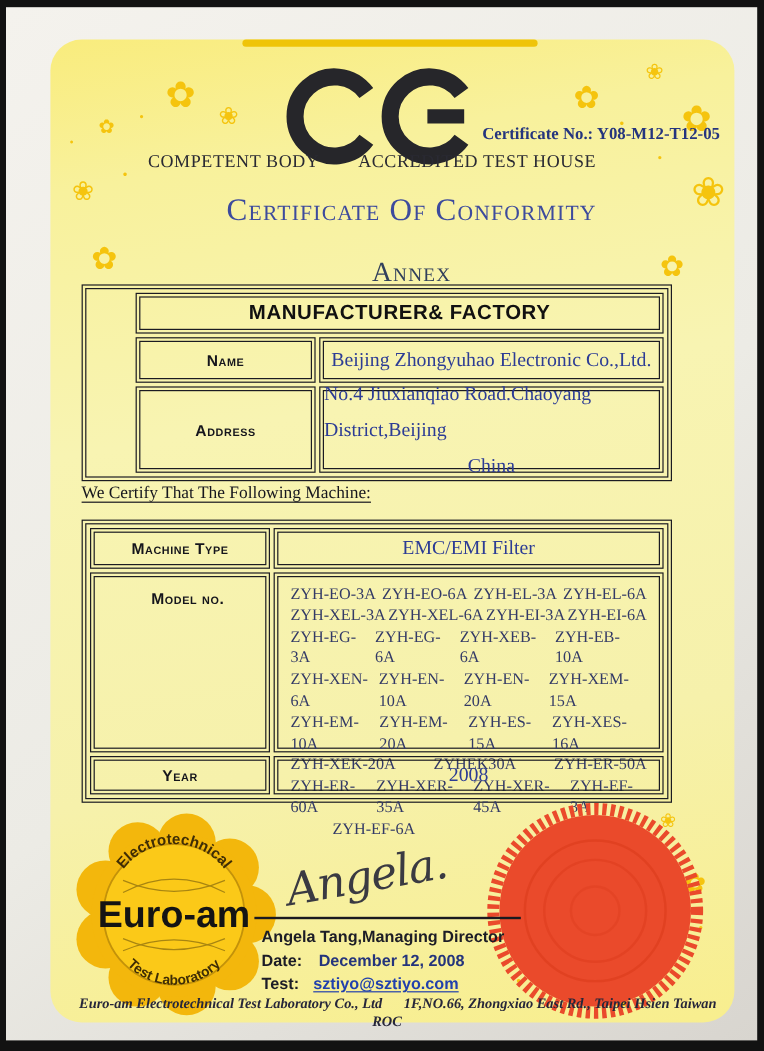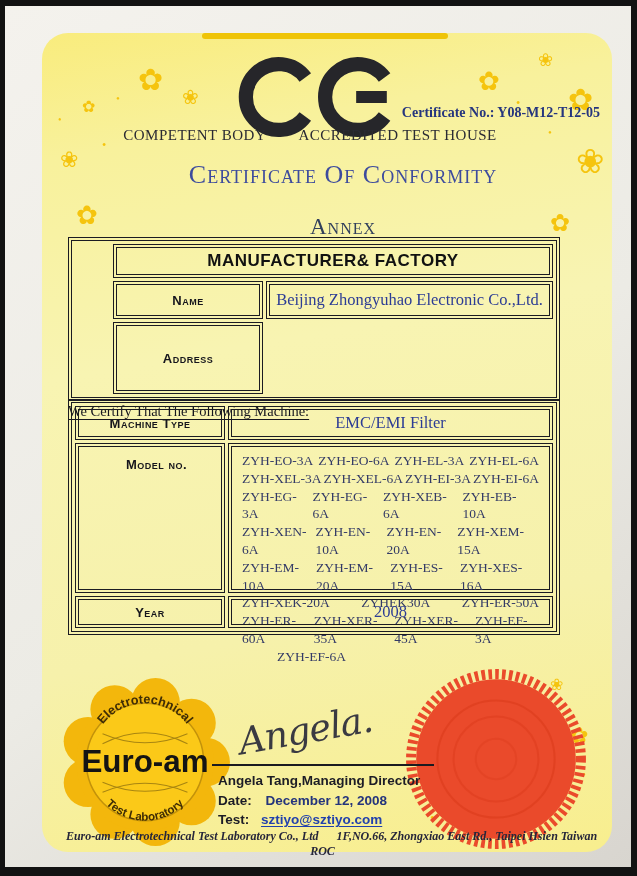--- a/index.html
+++ b/index.html
@@ -20,21 +20,21 @@
     font-size:15px;color:#2a2a33;letter-spacing:.5px;}
   .bodyline span{margin:0 14px;}
   .title1{position:absolute;left:0;top:127px;width:100%;text-align:center;
     font-variant:small-caps;font-size:26px;letter-spacing:1px;color:#3d4b9d;margin-left:16px;}
   .title2{position:absolute;left:16px;top:161px;width:100%;text-align:center;
     font-variant:small-caps;font-size:23px;letter-spacing:1px;color:#32405c;margin-top:20px;}
   
   .tbl{position:absolute;left:26px;width:492px;display:grid;grid-template-columns:150px 1fr;
     gap:3px;border:4px double #1b1b22;padding:3px;background:transparent;}
   .tbl1{top:204px;grid-template-rows:34px 38px 72px;padding-left:41px;}
-  .tbl2{top:366px;grid-template-rows:34px 150px 32px;}
+  .tbl2{top:400px;grid-template-rows:34px 150px 32px;}
   .cell{border:4px double #1b1b22;display:flex;align-items:center;justify-content:center;}
   .cell.h{grid-column:1 / span 2;font-family:"Liberation Sans",sans-serif;font-weight:bold;
     font-size:17px;letter-spacing:.5px;color:#111;}
   .lbl{font-family:"Liberation Sans",sans-serif;font-weight:bold;font-variant:small-caps;
     font-size:13px;color:#15151c;letter-spacing:.5px;}
   .val{color:#2c3c95;font-size:16.5px;}
   .addr{flex-direction:column;justify-content:center;line-height:30px;}
   .models{flex-direction:column;justify-content:flex-start;align-items:stretch;
     padding:5px 10px;color:#333a66;font-size:13.5px;line-height:17.8px;}
   .mrow{display:flex;justify-content:space-between;}
@@ -115,20 +115,24 @@
   </div>
 
   <div class="title1">Certificate Of Conformity</div>
   <div class="title2">Annex</div>
 
   <div class="tbl tbl1">
     <div class="cell h">MANUFACTURER&amp; FACTORY</div>
     <div class="cell lbl">Name</div>
     <div class="cell val">Beijing Zhongyuhao Electronic Co.,Ltd.</div>
     <div class="cell lbl">Address</div>
+    <div class="cell val addr">
+      <div>No.4 Jiuxianqiao Road.Chaoyang District,Beijing</div>
+      <div>China</div>
+    </div>
   </div>
 
   <div class="certify">We Certify That The Following Machine:</div>
 
   <div class="tbl tbl2">
     <div class="cell lbl">Machine Type</div>
     <div class="cell val">EMC/EMI Filter</div>
     <div class="cell lbl" style="align-items:flex-start;padding-top:10px;padding-left:13px;">Model no.</div>
     <div class="cell models">
       <div class="mrow">

